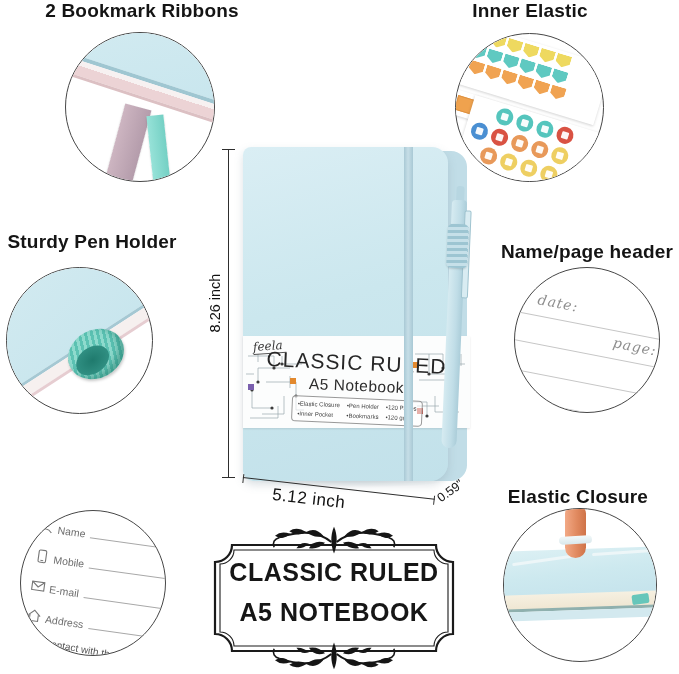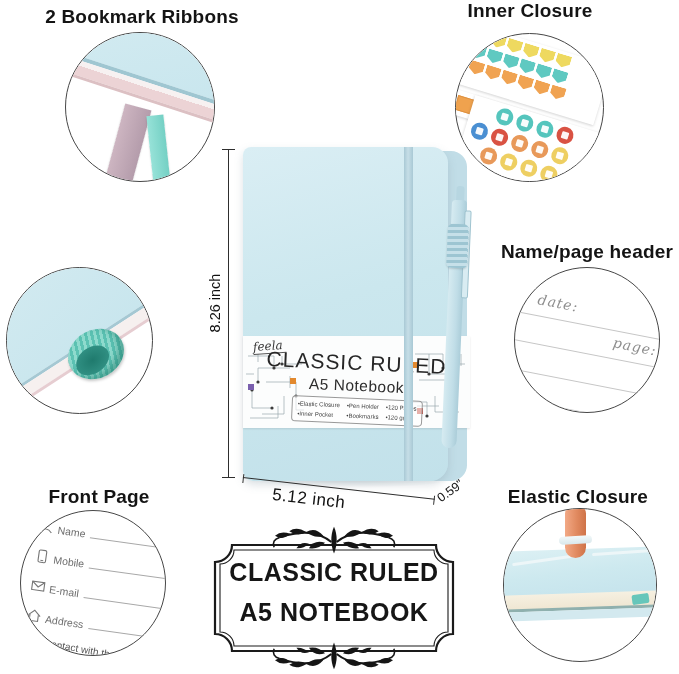--- a/index.html
+++ b/index.html
@@ -2,21 +2,21 @@
 <html><head>
 <meta charset="utf-8">
 <style>
   html,body{margin:0;padding:0;background:#ffffff;}
   .stage{position:relative;width:679px;height:674px;background:#ffffff;overflow:hidden;
          font-family:"Liberation Sans",sans-serif;}
   .abs{position:absolute;}
 
   
   .title{position:absolute;font-weight:bold;font-size:19px;color:#141414;text-align:center;letter-spacing:.2px;}
-  #t-bookmarks{left:36px;top:6px;width:212px;}
+  #t-bookmarks{left:36px;top:0;width:212px;}
   #t-pocket{left:448px;top:0;width:164px;}
   #t-penholder{left:0px;top:231px;width:184px;}
   #t-datepage{left:498px;top:241px;width:178px;}
   #t-frontpage{left:38px;top:486px;width:122px;}
   #t-elastic{left:498px;top:486px;width:160px;text-align:center;}
 
   
   .circle{position:absolute;border:1px solid #474747;border-radius:50%;overflow:hidden;background:#fff;}
   .c1{left:65px;top:32px;width:148px;height:148px;}
   .c2{left:455px;top:33px;width:147px;height:147px;}
@@ -159,23 +159,23 @@
   .flourish{position:absolute;left:50%;width:152px;height:34px;}
   .fl-top{top:-18px;transform:translateX(-50%);}
   .fl-bot{bottom:-18px;transform:translateX(-50%) scaleY(-1);}
 </style>
 </head>
 <body>
 
 <div class="stage">
 
   <div class="title" id="t-bookmarks">2 Bookmark Ribbons</div>
-  <div class="title" id="t-pocket">Inner Closure</div>
+  <div class="title" id="t-pocket">Inner Elastic</div>
+  <div class="title" id="t-penholder">Sturdy Pen Holder</div>
   <div class="title" id="t-datepage">Name/page header</div>
-  <div class="title" id="t-frontpage">Front Page</div>
   <div class="title" id="t-elastic">Elastic Closure</div>
 
   <div class="circle c1">
     <div class="c1-book">
       <div class="c1-cover"></div>
       <div class="c1-groove"></div>
       <div class="c1-pages"></div>
       <div class="c1-pageedge"></div>
     </div>
     <div class="ribbon rb-mauve"></div>

